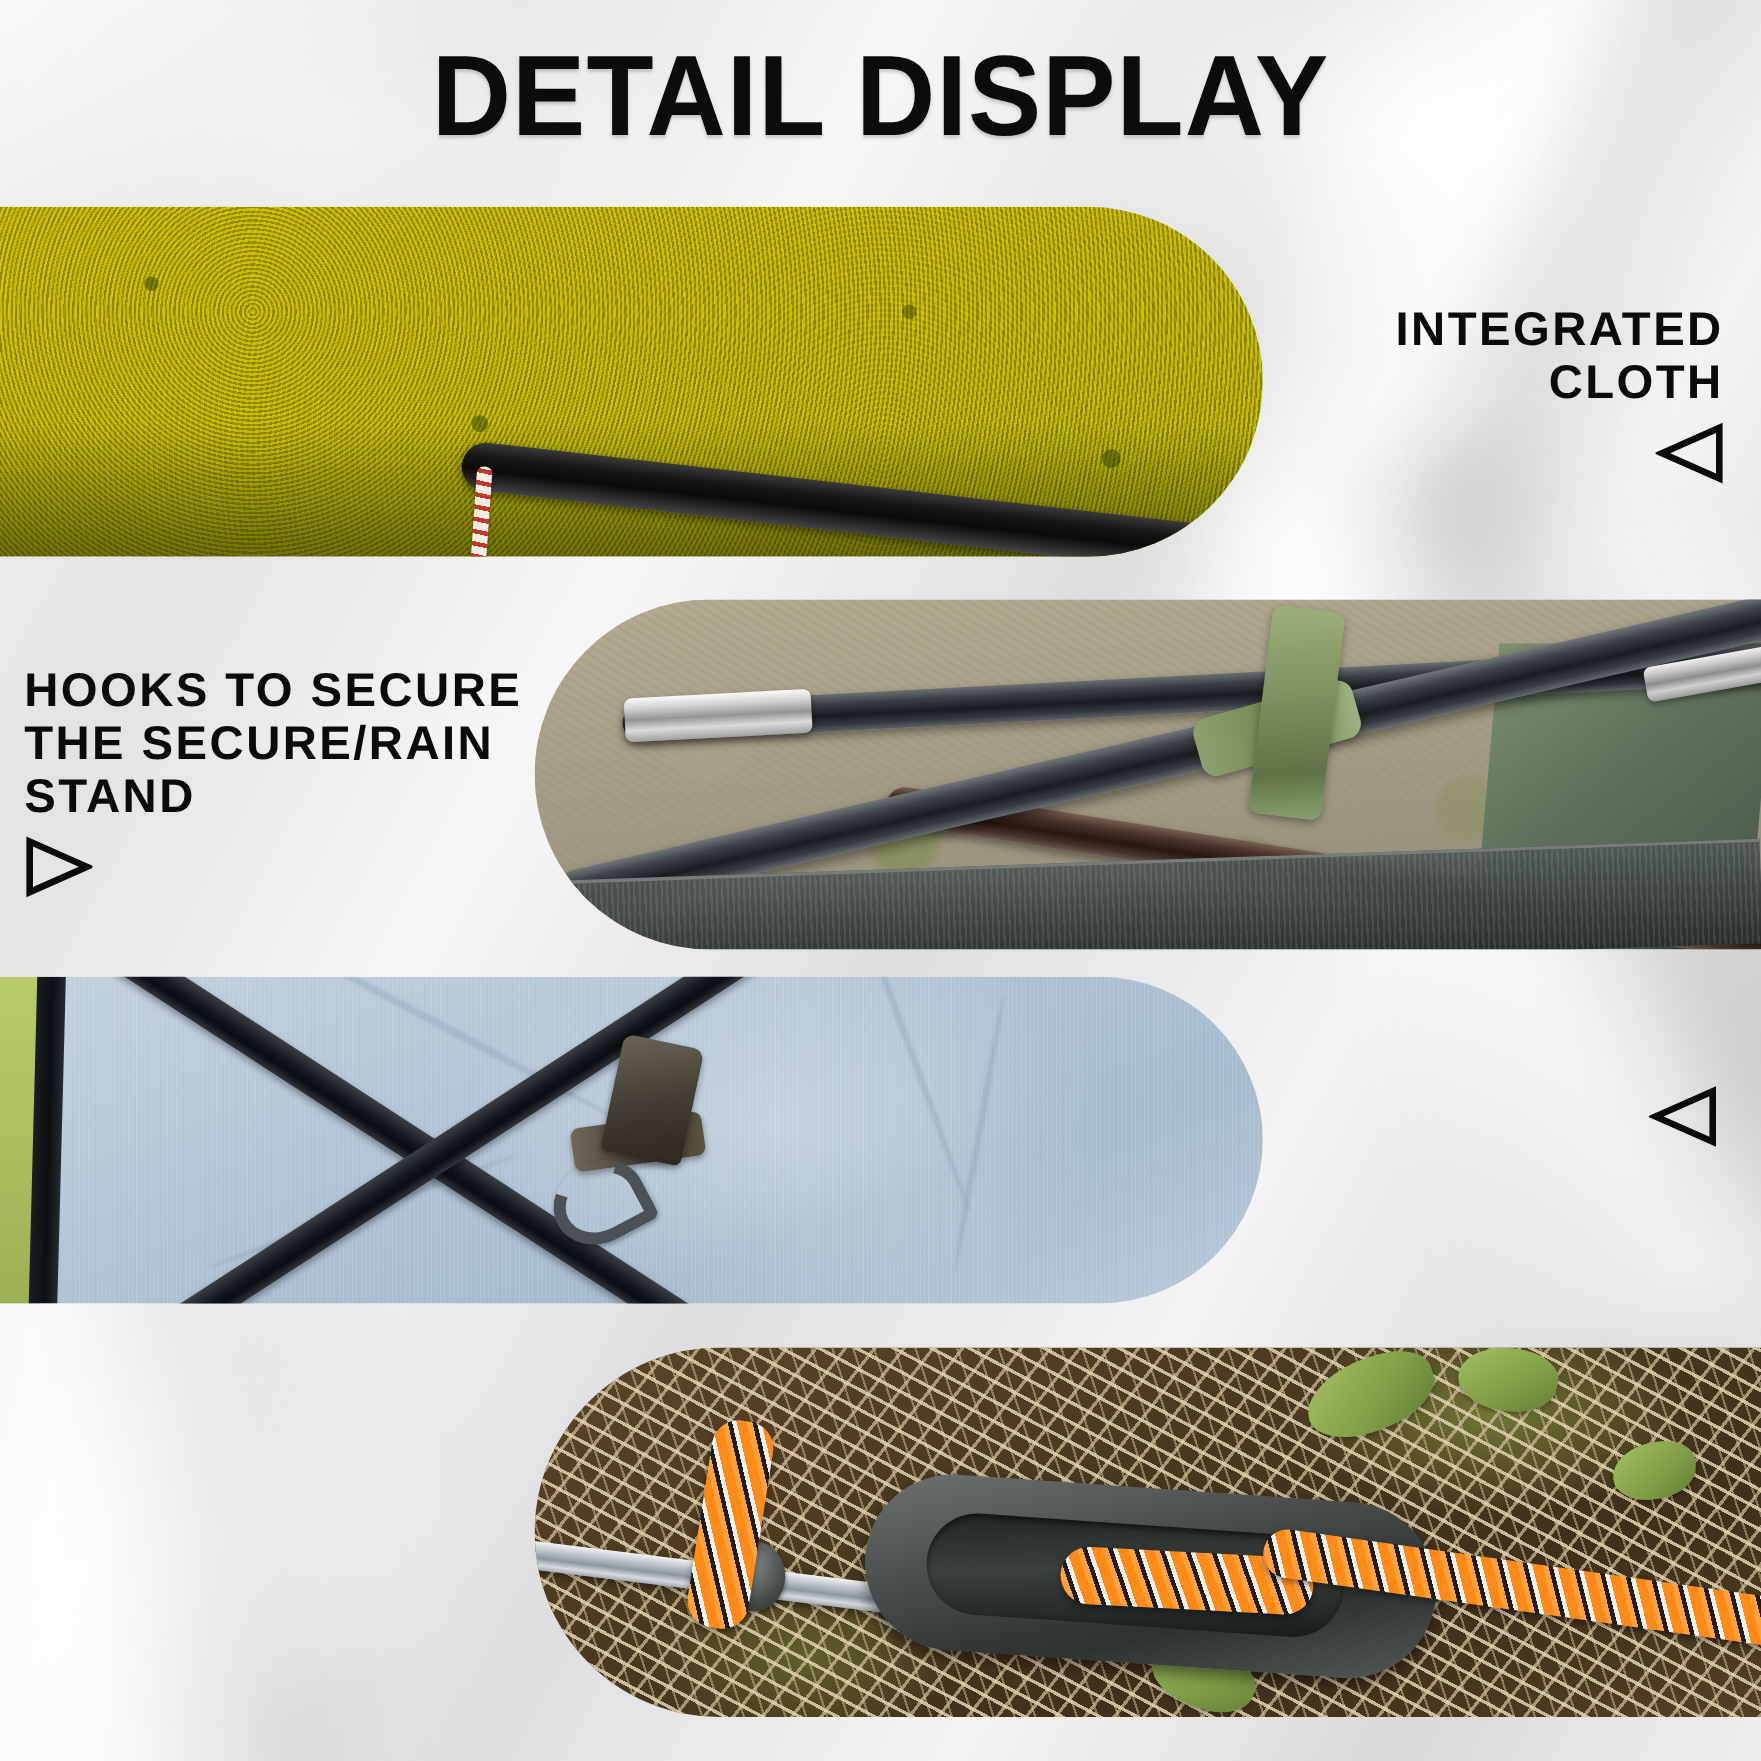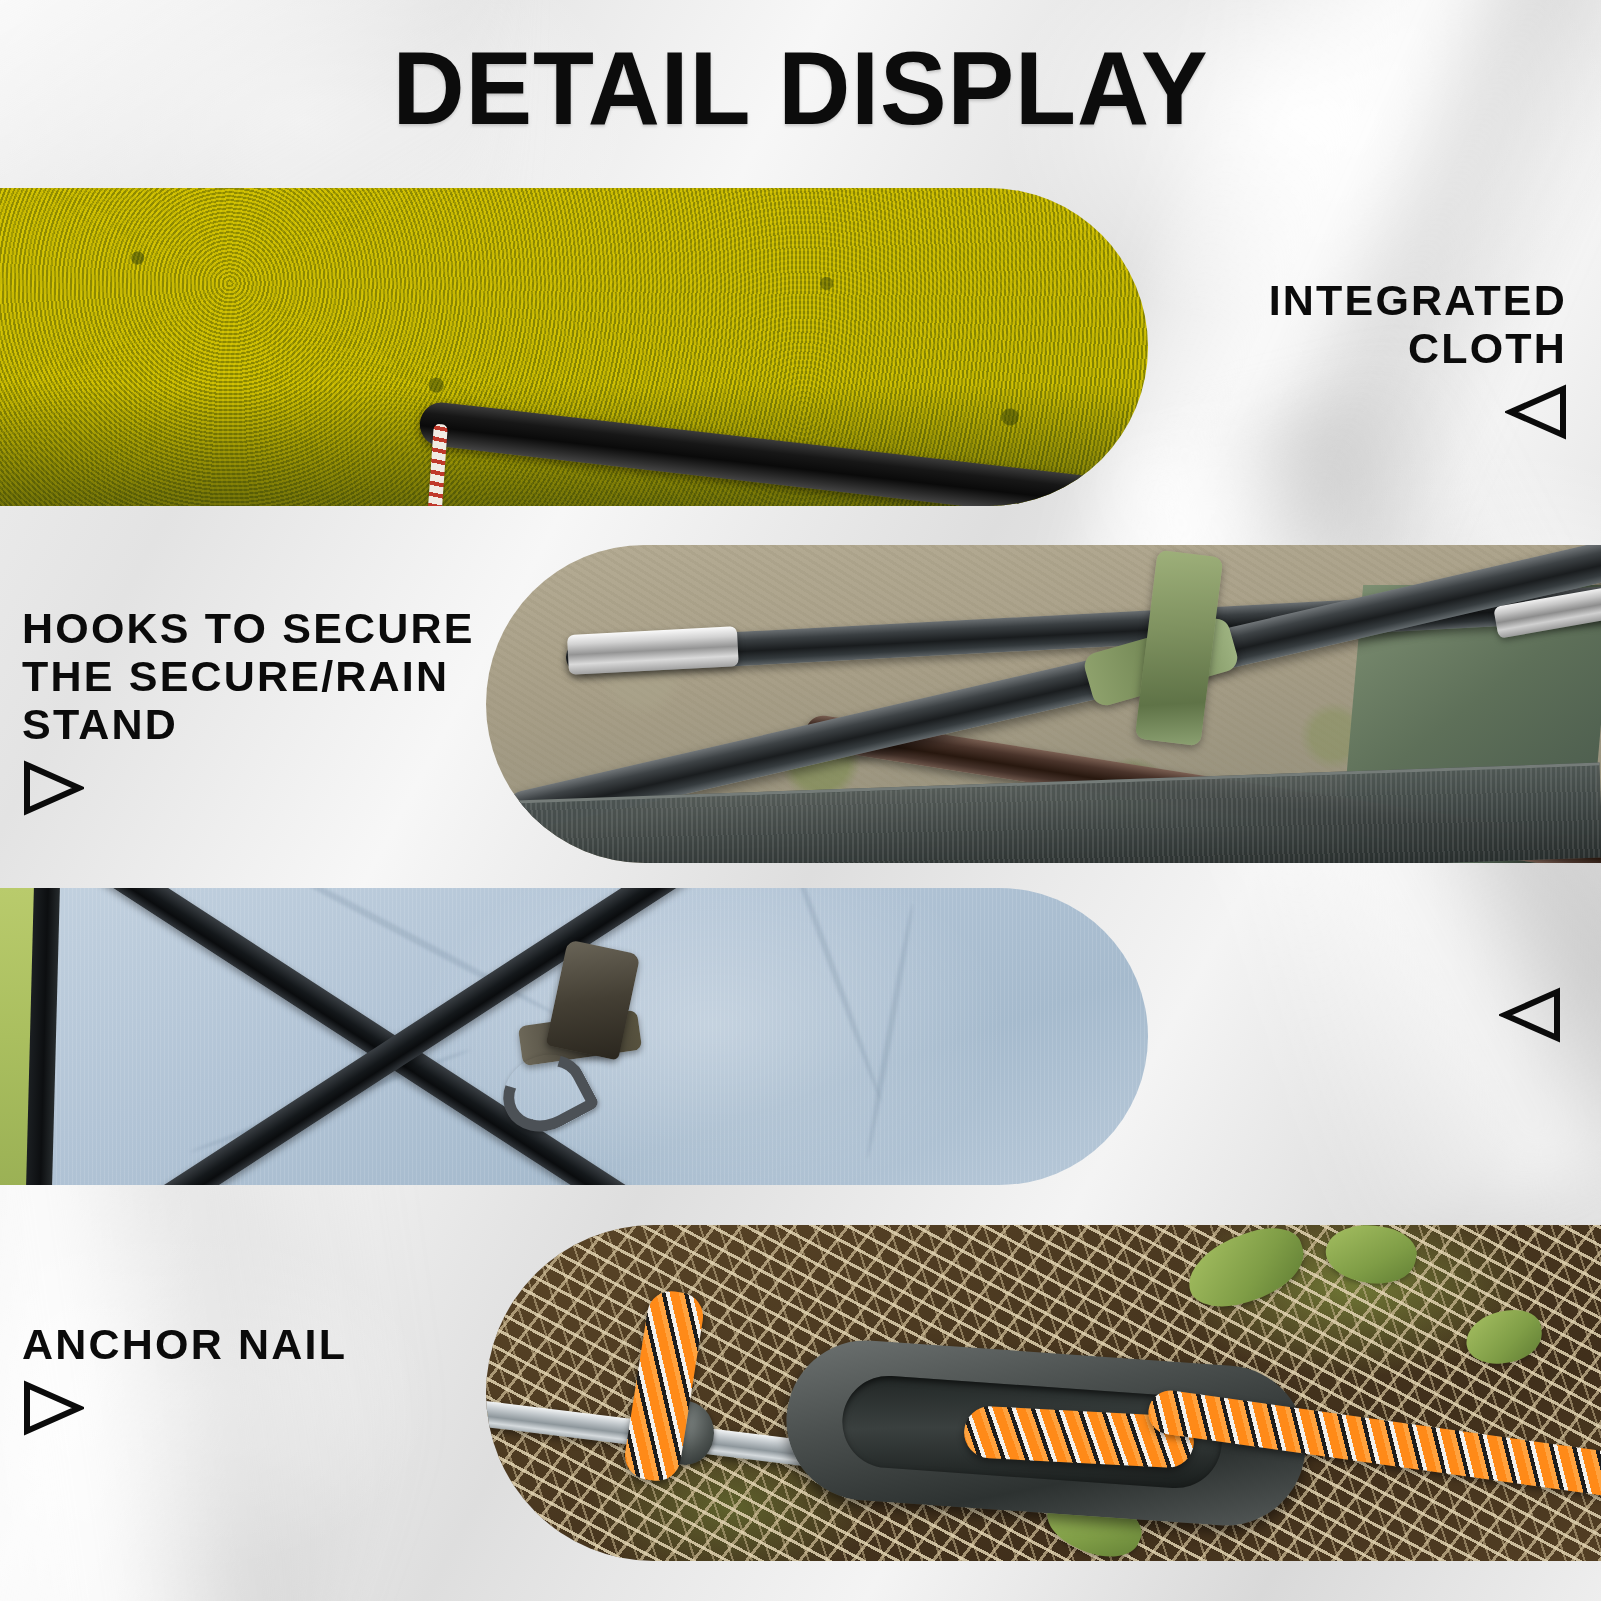--- a/index.html
+++ b/index.html
@@ -275,22 +275,14 @@
   </div>
 
   <div class="label lb-right L3">
     <span class="tri">
       <svg width="62" height="56" viewBox="0 0 62 56">
           <path d="M58 5 L58 51 L6 28 Z" fill="none" stroke="#0b0b0b" stroke-width="6" stroke-linejoin="miter"></path>
         </svg>
     </span>
   </div>
 
-  <div class="label lb-left L4">
-    <span class="ln">ANCHOR NAIL</span>
-    <span class="tri">
-      <svg width="62" height="56" viewBox="0 0 62 56">
-          <path d="M5 5 L5 51 L57 28 Z" fill="none" stroke="#0b0b0b" stroke-width="6" stroke-linejoin="miter"></path>
-        </svg>
-    </span>
-  </div>
 
 </div>
 
 </body></html>

